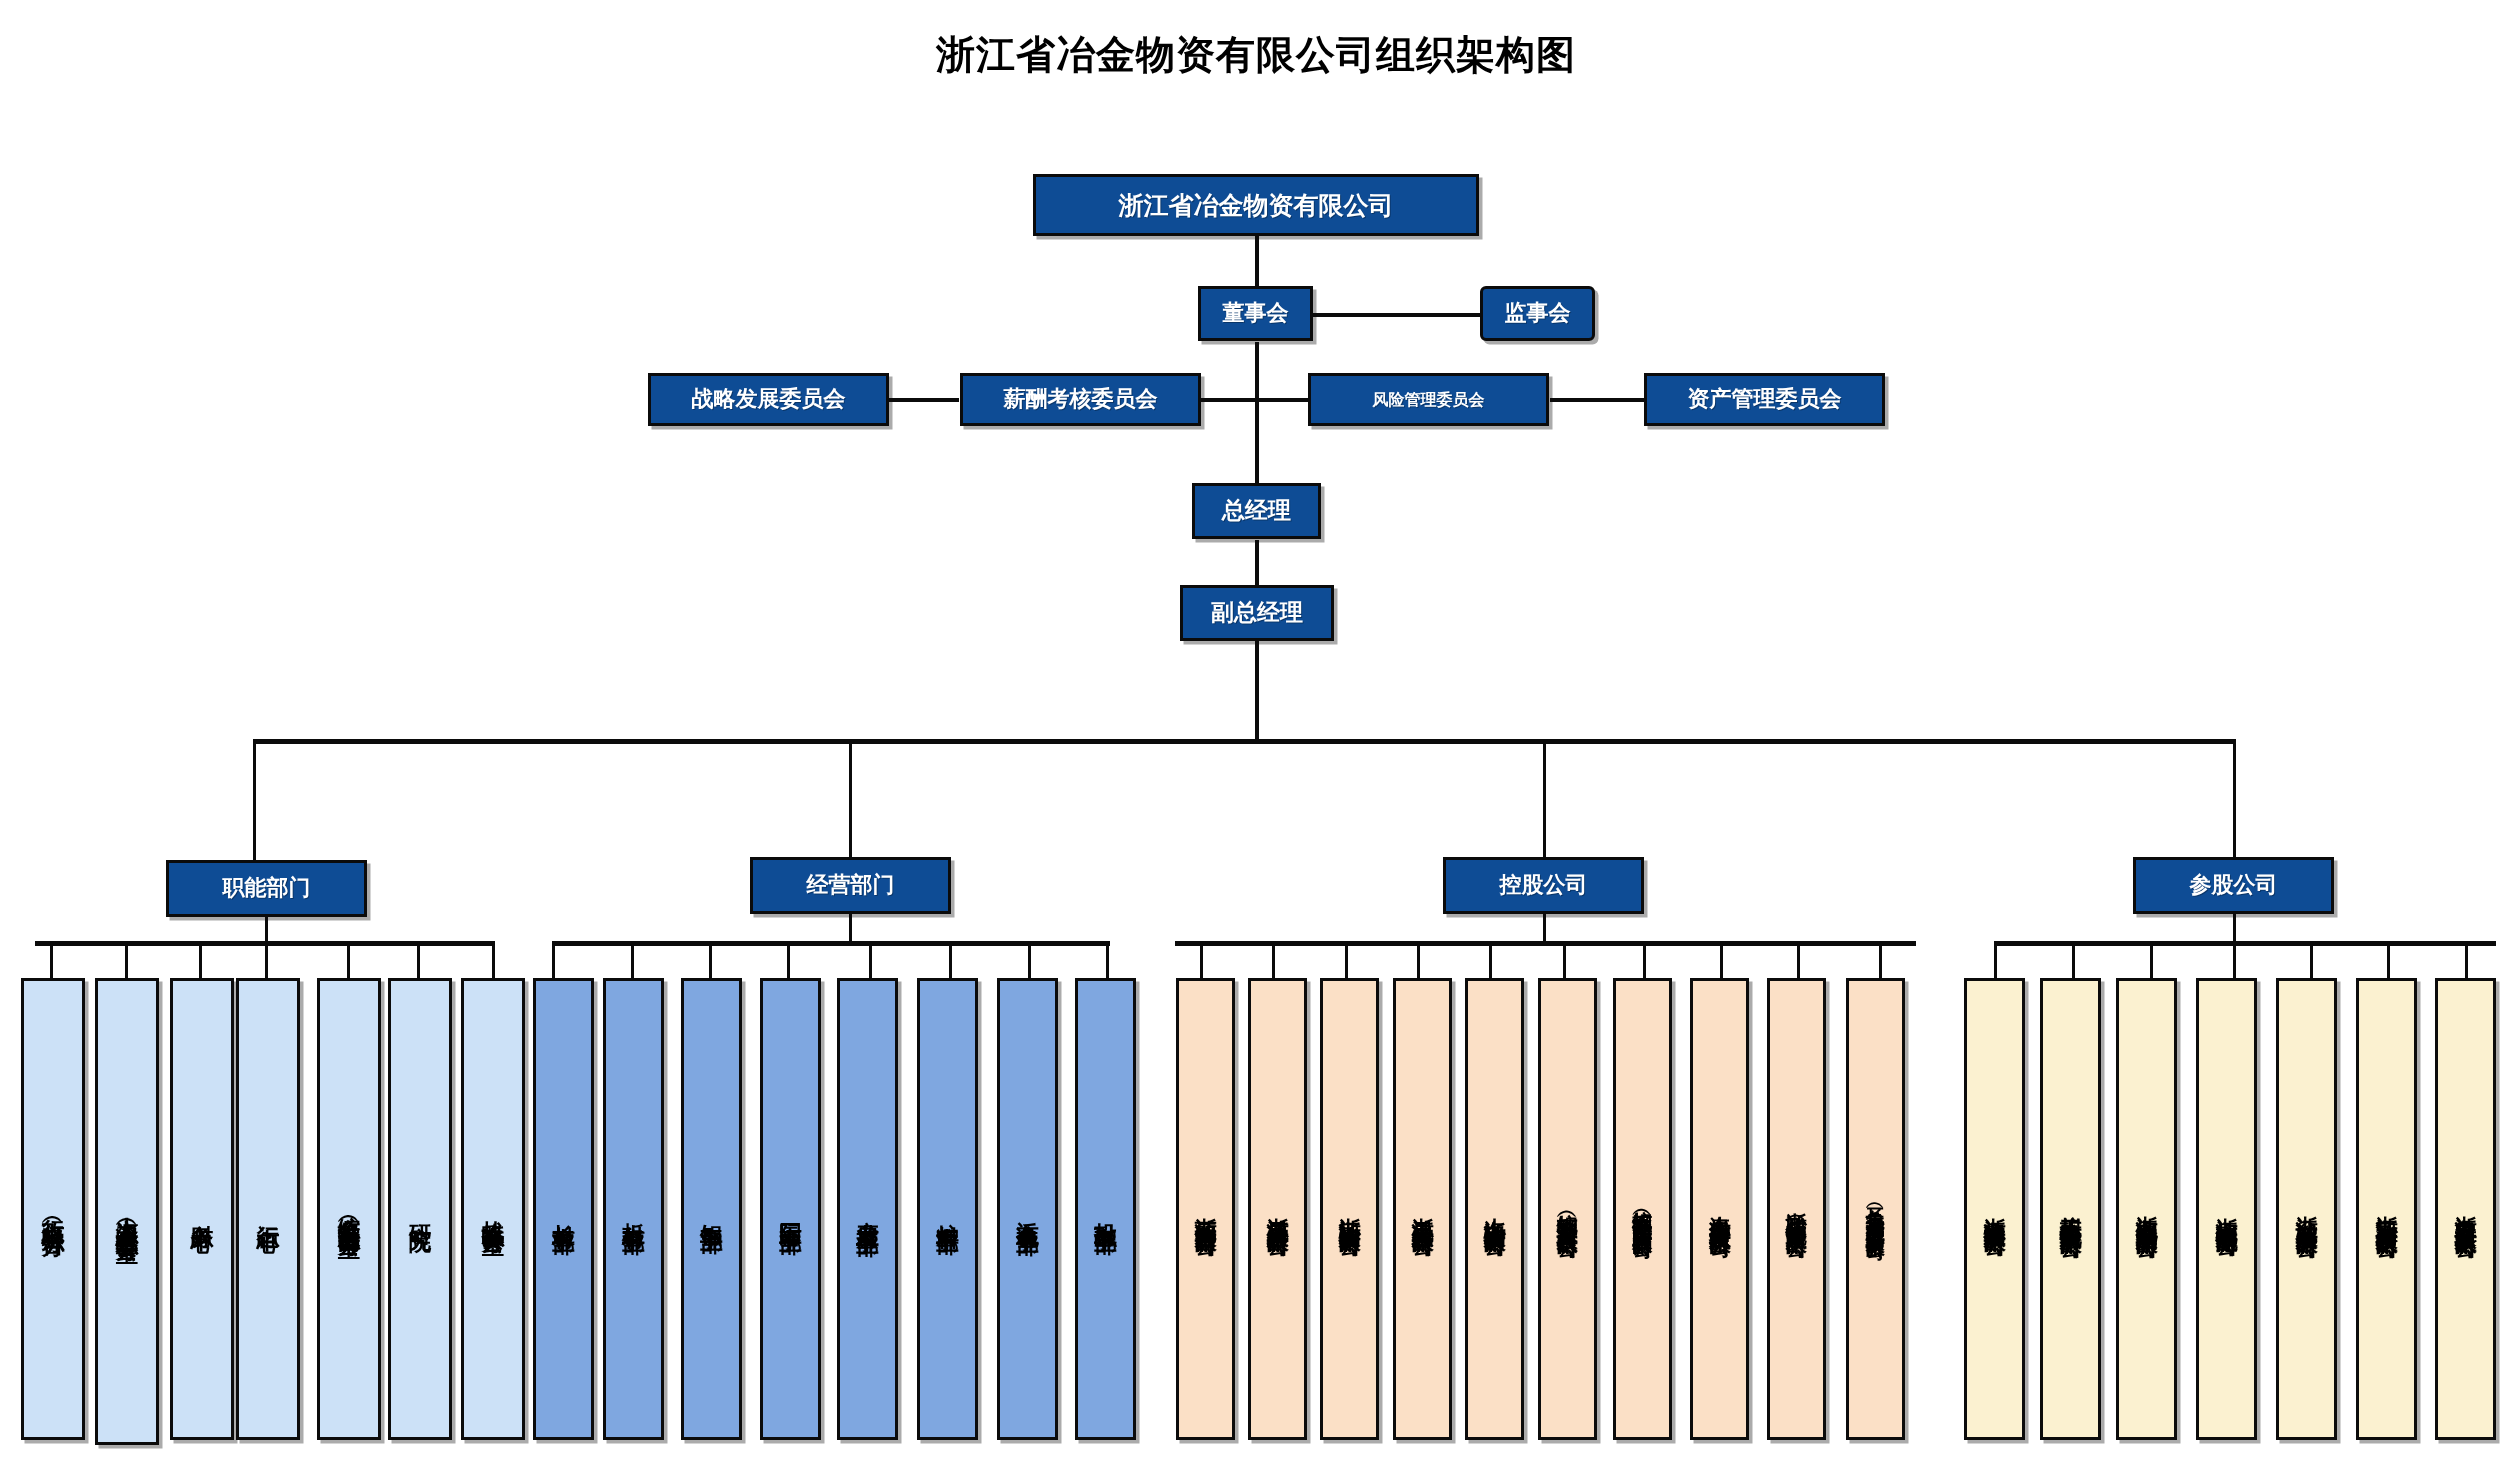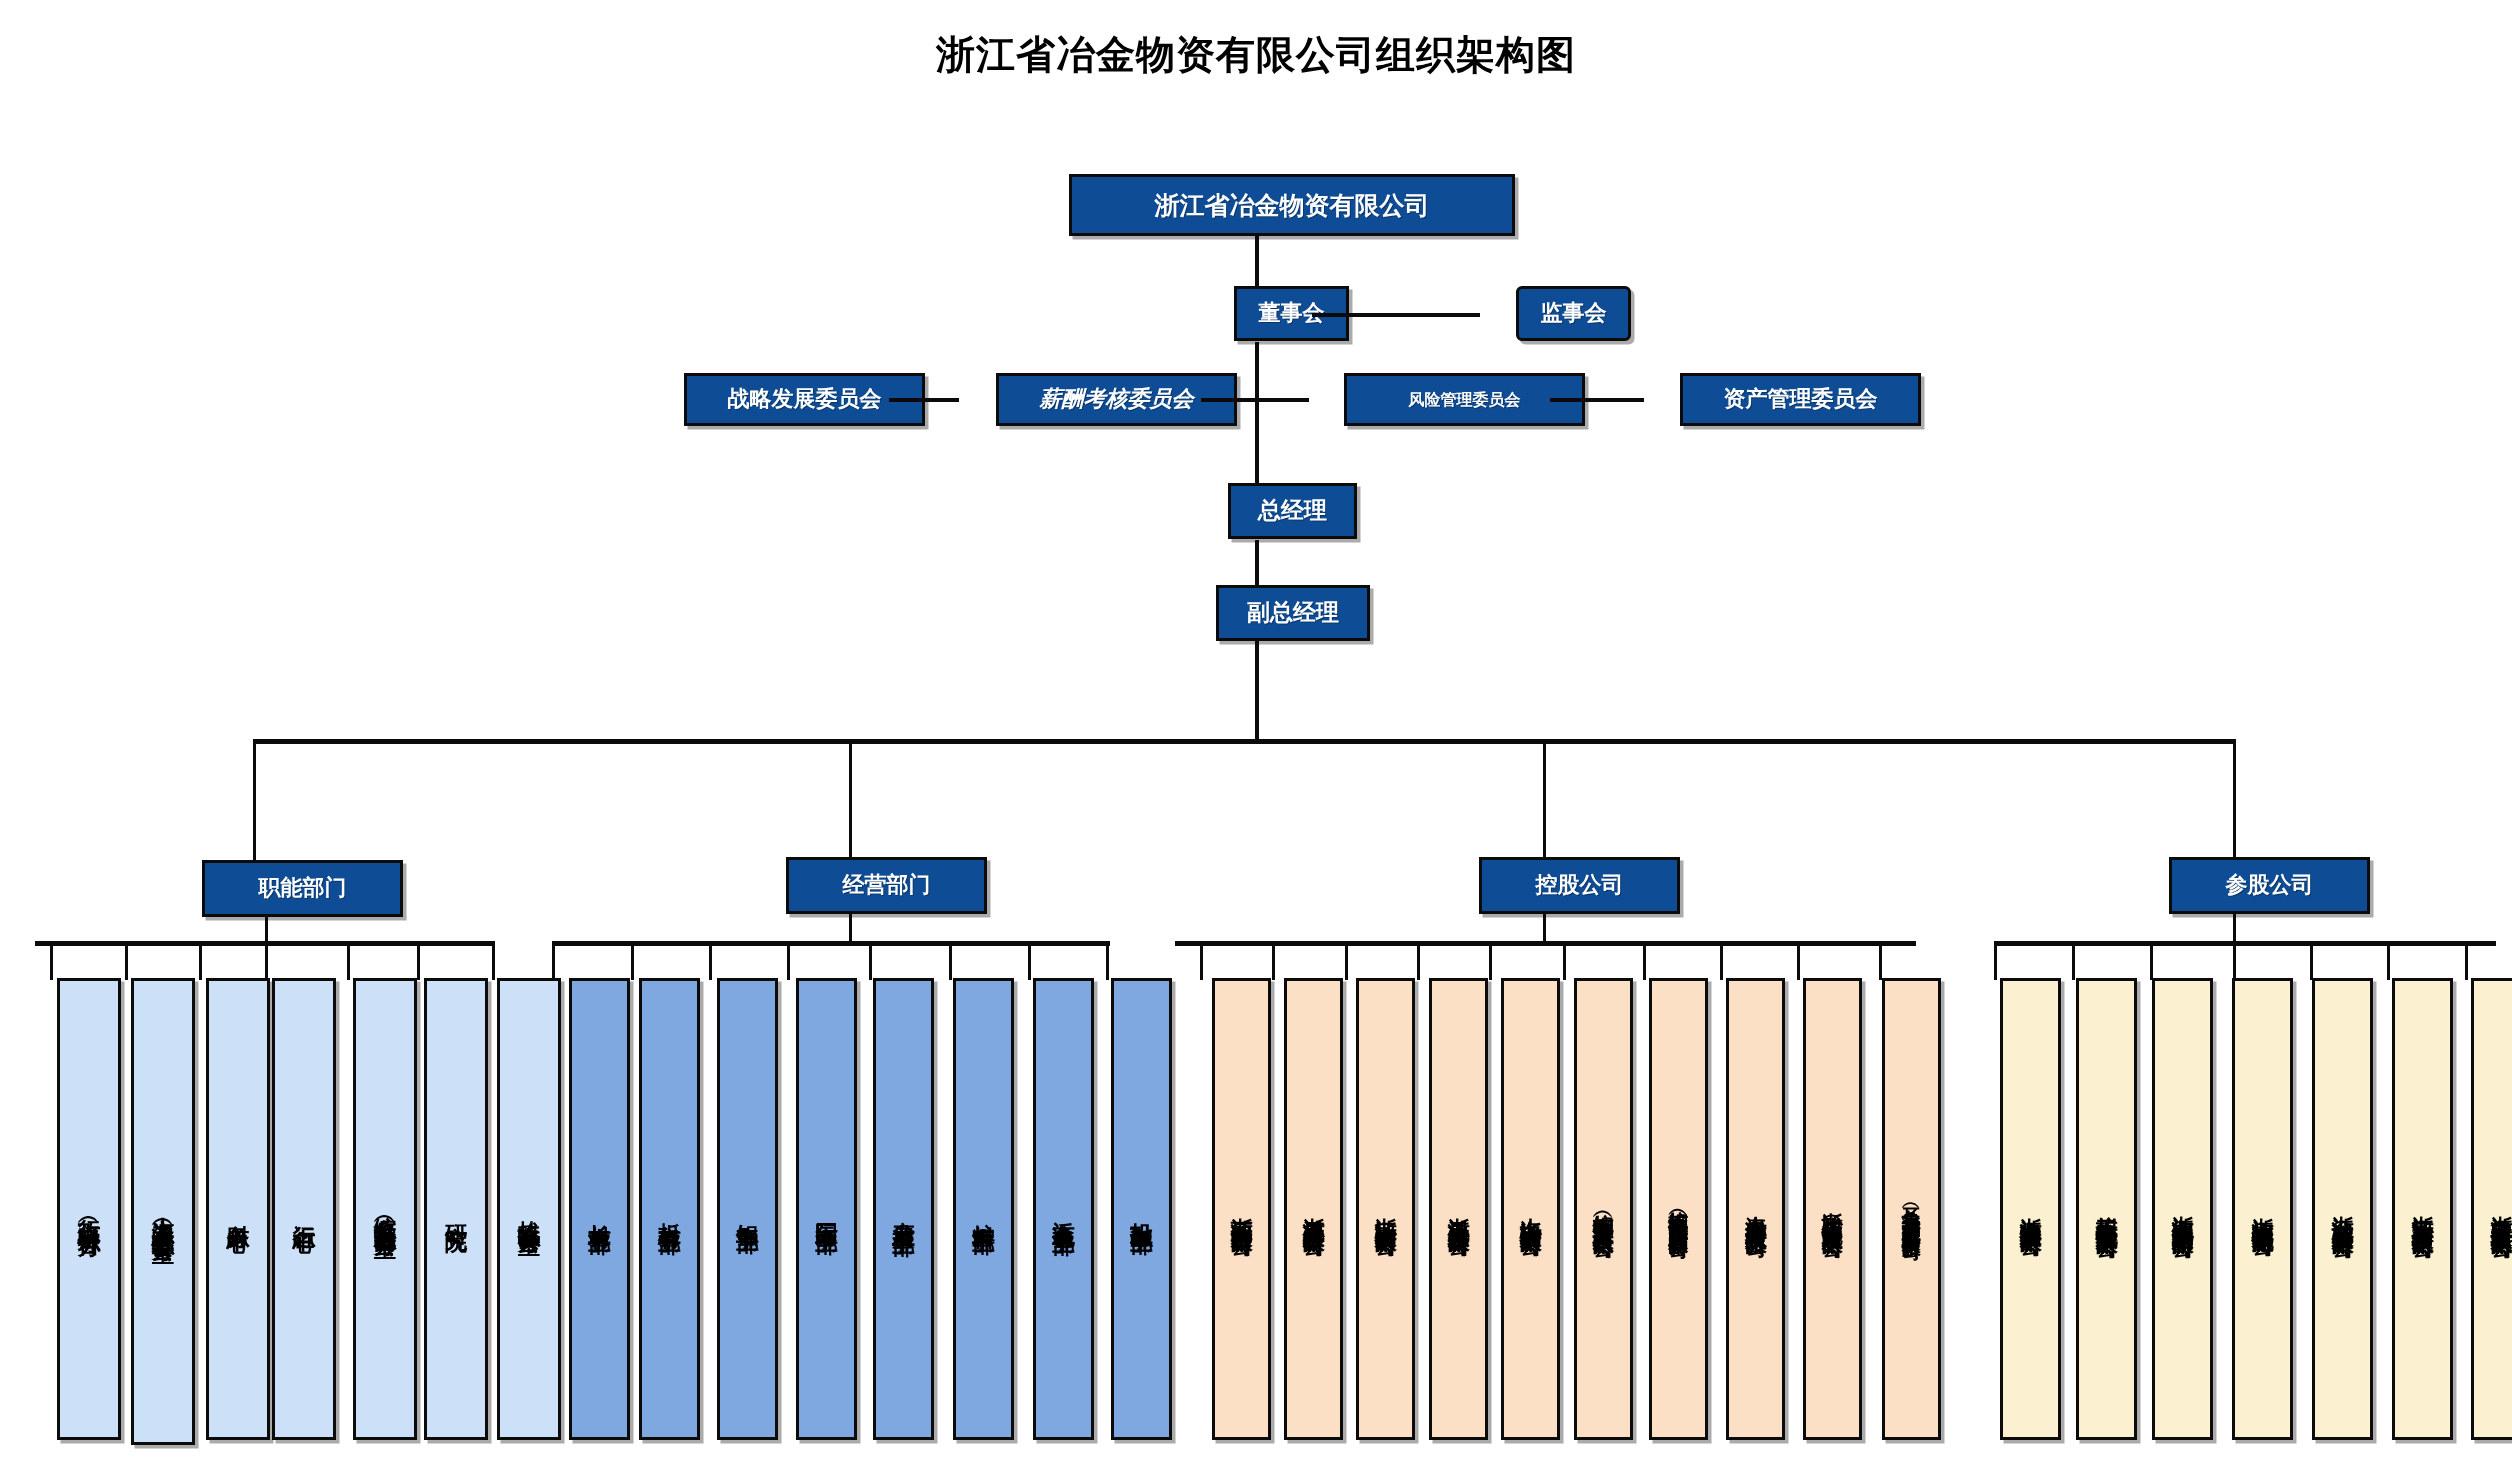--- a/index.html
+++ b/index.html
@@ -21,21 +21,20 @@
     white-space: nowrap;
   }
 
   
   .node {
     position: absolute;
     border: 3px solid #0b0b0b;
     display: flex; align-items: center; justify-content: center;
     text-align: center;
     box-shadow: 3.5px 3.5px 0 0 rgba(0,0,0,0.33);
-    margin-left: 36px;
   }
   .node > span { display: block; line-height: 1.12; }
 
   
   .node.blue {
     background: #0E4C95;
     color: #ffffff;
     font-weight: bold;
     text-shadow: 1px 1px 0 rgba(0,0,0,0.30);
   }
@@ -84,21 +83,21 @@
     <span>监事会</span>
   </div>
 
   <div class="ln h" style="left:1312px; top:313px; width:168px; height:3.5px;"></div>
 
   <div class="ln v" style="left:1255px; top:342px; width:3.5px; height:49px;"></div>
 
   <div class="node blue" style="left:648px; top:373px; width:241px; height:53px; font-size:22px;">
     <span>战略发展委员会</span>
   </div>
-  <div class="node blue" style="left:960px; top:373px; width:241px; height:53px; font-size:22px;font-style:italic;">
+  <div class="node blue" style="left:960px; top:373px; width:241px; height:53px; font-size:22px;">
     <span>薪酬考核委员会</span>
   </div>
   <div class="node blue" style="left:1308px; top:373px; width:241px; height:53px; font-size:16px;">
     <span>风险管理委员会</span>
   </div>
   <div class="node blue" style="left:1644px; top:373px; width:241px; height:53px; font-size:22px;">
     <span>资产管理委员会</span>
   </div>
 
   <div class="ln h" style="left:889px; top:398px; width:70px; height:3.5px;"></div>

